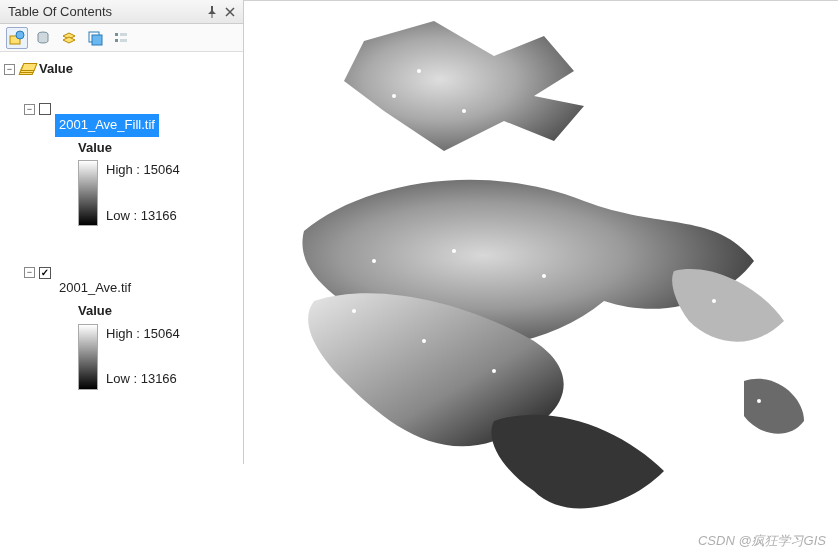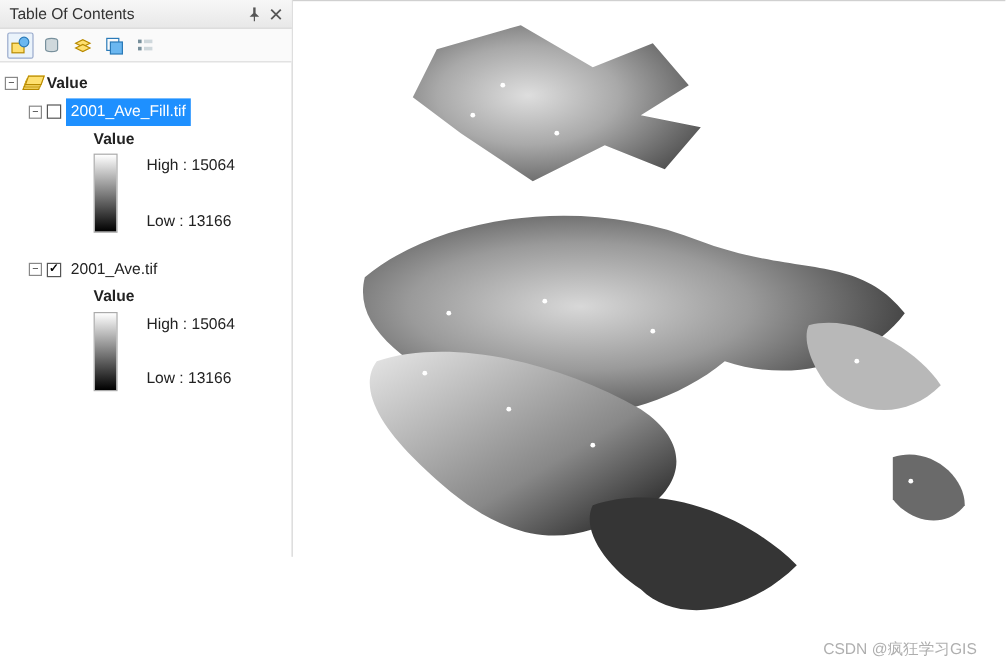--- a/index.html
+++ b/index.html
@@ -94,31 +94,32 @@
   background: #fff;
   display: inline-flex;
   align-items: center; justify-content: center;
   font-size: 10px;
   cursor: pointer;
 }
 .chk.checked::after { content: "✓"; color:#000; font-weight:bold; }
 .layer-name {
   padding: 1px 4px;
   font-size: 13px;
+  margin-top: 32px;
 }
 .layer-name.sel {
   background: #1e90ff;
   color: #fff;
 }
 .value-lbl { padding-left: 74px; font-size: 13px; font-weight: bold; }
 .ramp-row {
   display: flex;
   align-items: center;
   padding-left: 74px;
-  gap: 24px;
+  gap: 8px;
   margin-top: 2px;
 }
 .ramp {
   width: 20px; height: 66px;
   background: linear-gradient(to bottom, #fff 0%, #000 100%);
   border: 1px solid #aaa;
 }
 .ramp-labels {
   display: flex;
   flex-direction: column;
@@ -130,23 +131,24 @@
   margin-left: 244px;
   width: 594px;
   height: 556px;
   background: #fff;
   position: relative;
   border-top: 1px solid #d0d0d0;
 }
 .map-area svg { position:absolute; top:0; left:0; }
 .watermark {
   position: absolute;
-  right: 24px; bottom: 6px;
+  right: 12px; bottom: 6px;
   color: rgba(120,120,120,0.6);
   font-size: 13px;
+  font-style: italic;
 }
 </style>
 </head>
 <body>
 
 <div class="toc-panel">
   <div class="toc-header">
     <span class="title">Table Of Contents</span>
     <span class="btn">
       <svg width="10" height="12" viewBox="0 0 10 12">

